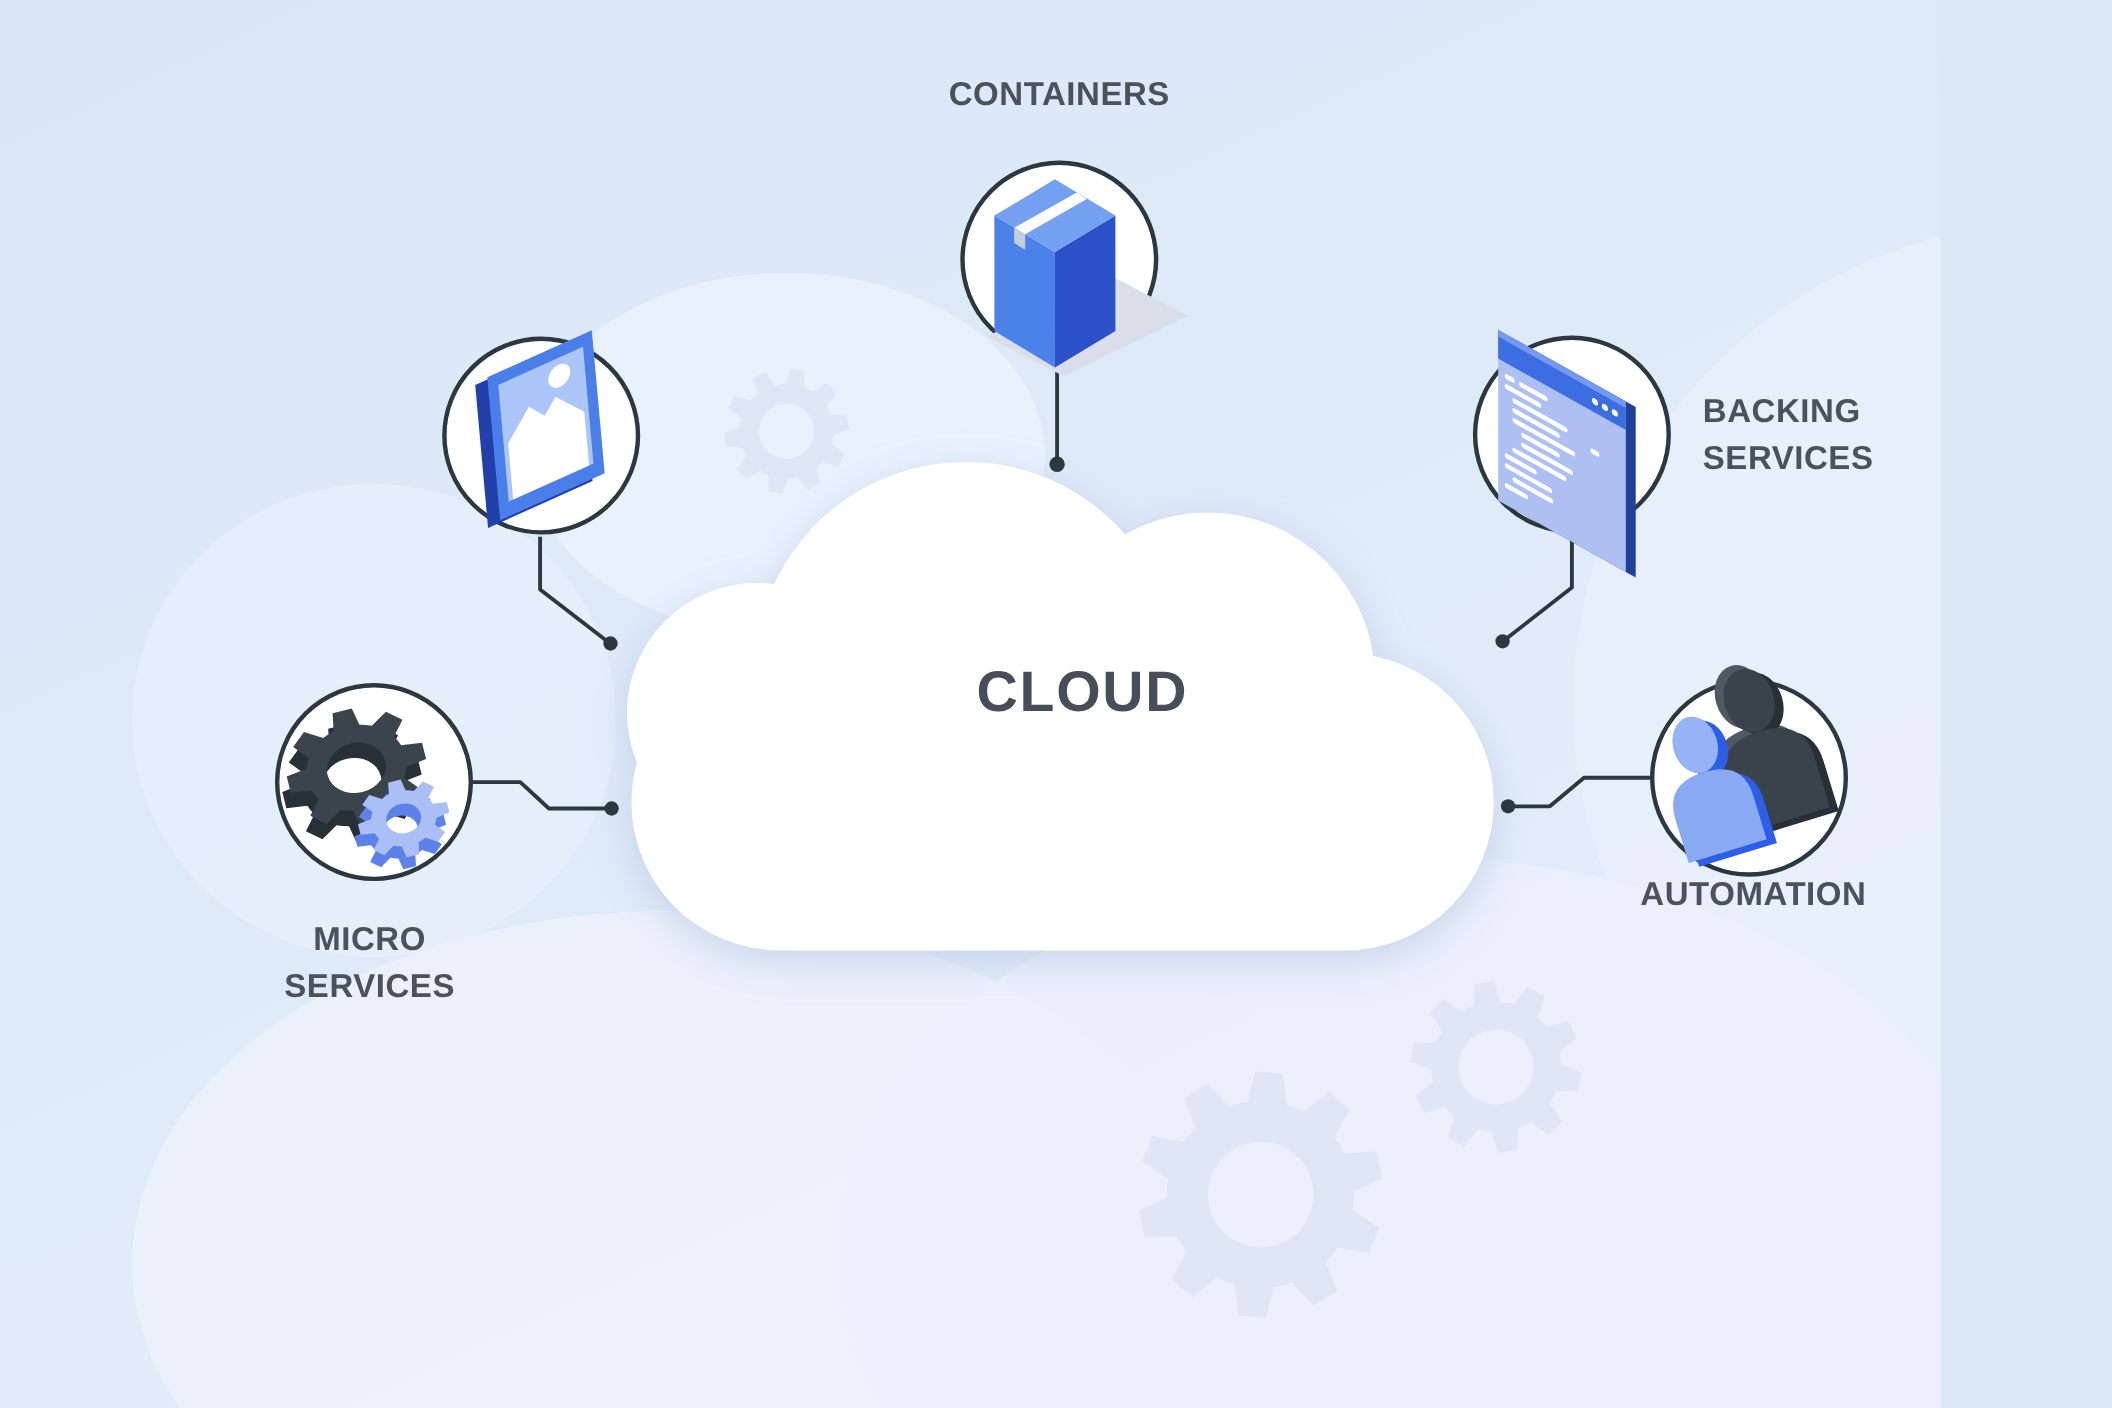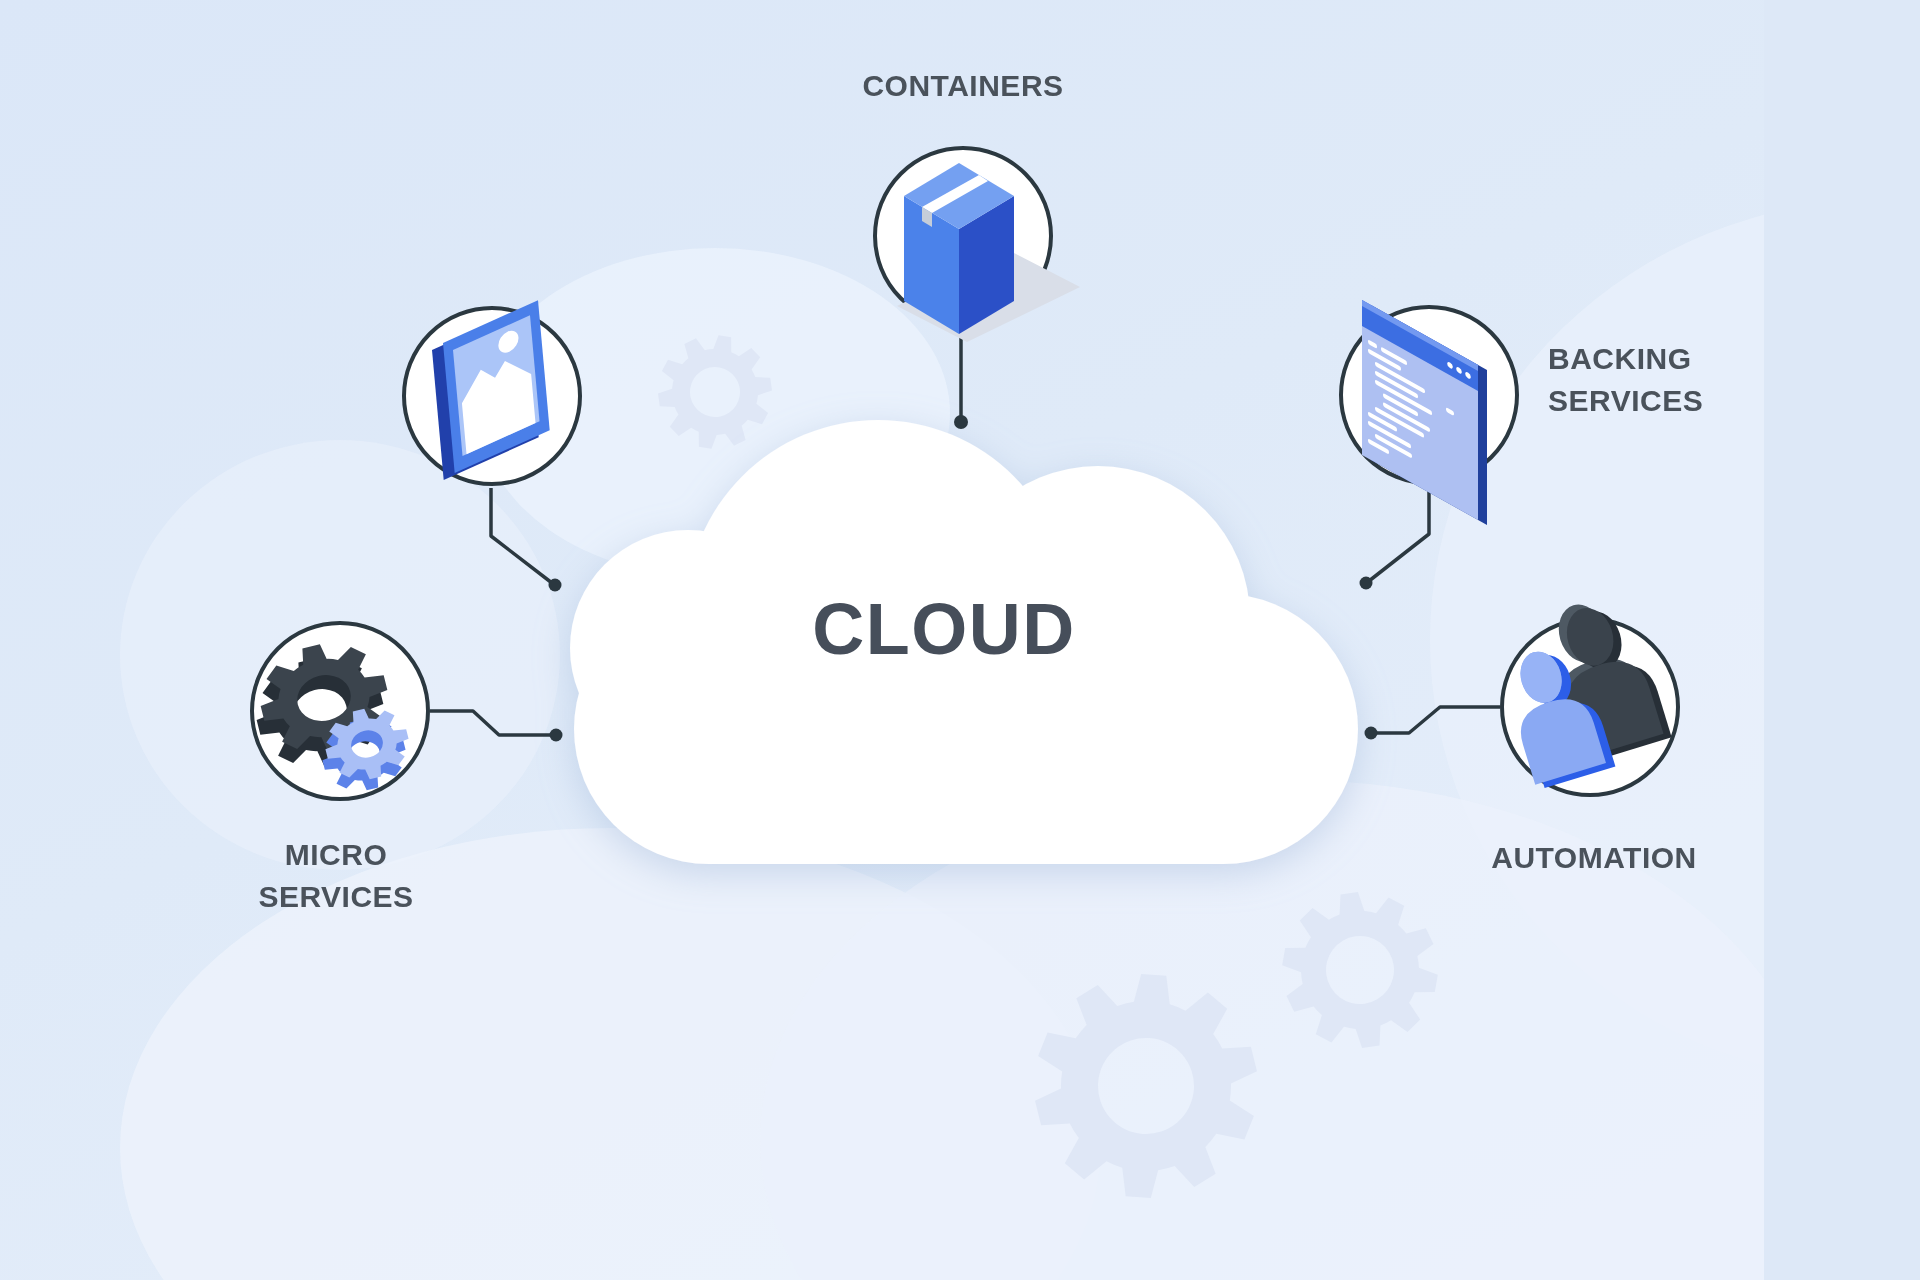--- a/index.html
+++ b/index.html
@@ -22,22 +22,22 @@
   }
   .label{
     position:absolute;font-weight:bold;font-size:30px;line-height:42px;
     color:#4a525b;letter-spacing:.5px;white-space:pre-line;
   }
   .label-center{transform:translate(-50%,-50%);text-align:center;}
   .label-right{transform:translateY(-50%);text-align:right;}
   .label-left{transform:translateY(-50%);text-align:left;}
   .title{
     position:absolute;transform:translate(-50%,-50%);text-align:right;
-    font-weight:bold;font-size:72px;line-height:84px;color:#464e5a;
-    letter-spacing:1.5px;white-space:pre-line;
+    font-weight:bold;font-size:52px;line-height:84px;color:#464e5a;
+    letter-spacing:1.5px;white-space:pre-line;margin-left:40px;
   }
 </style>
 </head>
 <body>
 
 <div class="stage">
 
   <div class="bgcloud bgc1"></div>
   <div class="bgcloud bgc4"></div>
   <div class="bgcloud bgc5"></div>
@@ -177,22 +177,22 @@
         <use href="#person" fill="#2c5ee8" transform="translate(8,6)"></use>
         <use href="#person" fill="#8aa9f3"></use>
         <ellipse cx="0" cy="-51" rx="20" ry="26" fill="#97b3f6"></ellipse>
       </g>
     </g>
   </svg>
 
   <div class="label label-center" style="left:963px;top:86px">CONTAINERS</div>
   <div class="label label-center" style="left:336px;top:876px">MICRO
 SERVICES</div>
-  <div class="label label-left" style="left:1548px;top:380px">BACKING
+  <div class="label label-left" style="left:1548px;top:396px">BACKING
 SERVICES</div>
-  <div class="label label-center" style="left:1594px;top:858px">AUTOMATION</div>
+  <div class="label label-center" style="left:1594px;top:814px">AUTOMATION</div>
 
   <div class="title" style="left:944px;top:671px">
     <span>CLOUD</span>
     <br>
   </div>
 
 </div>
 
 </body></html>

